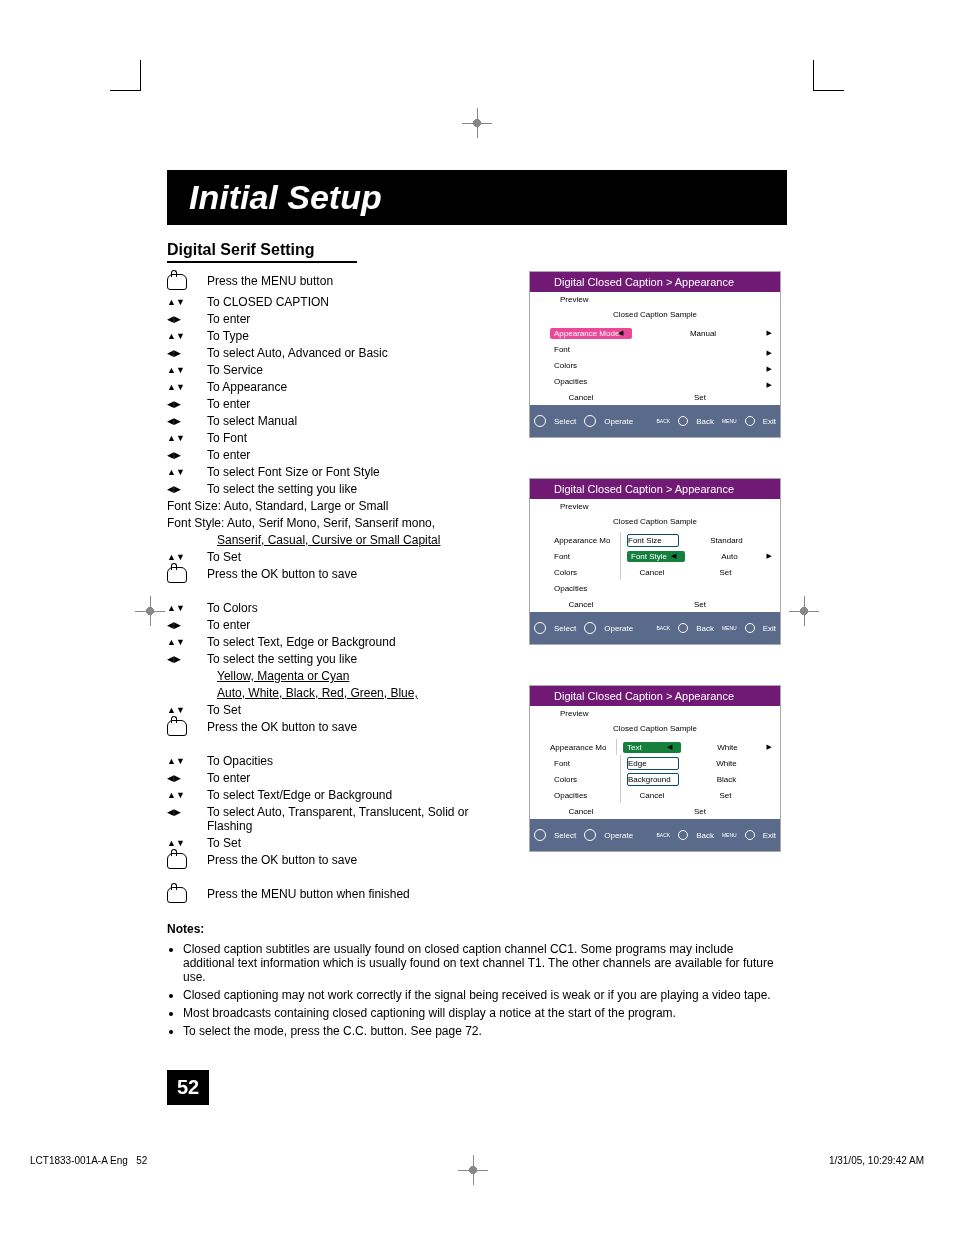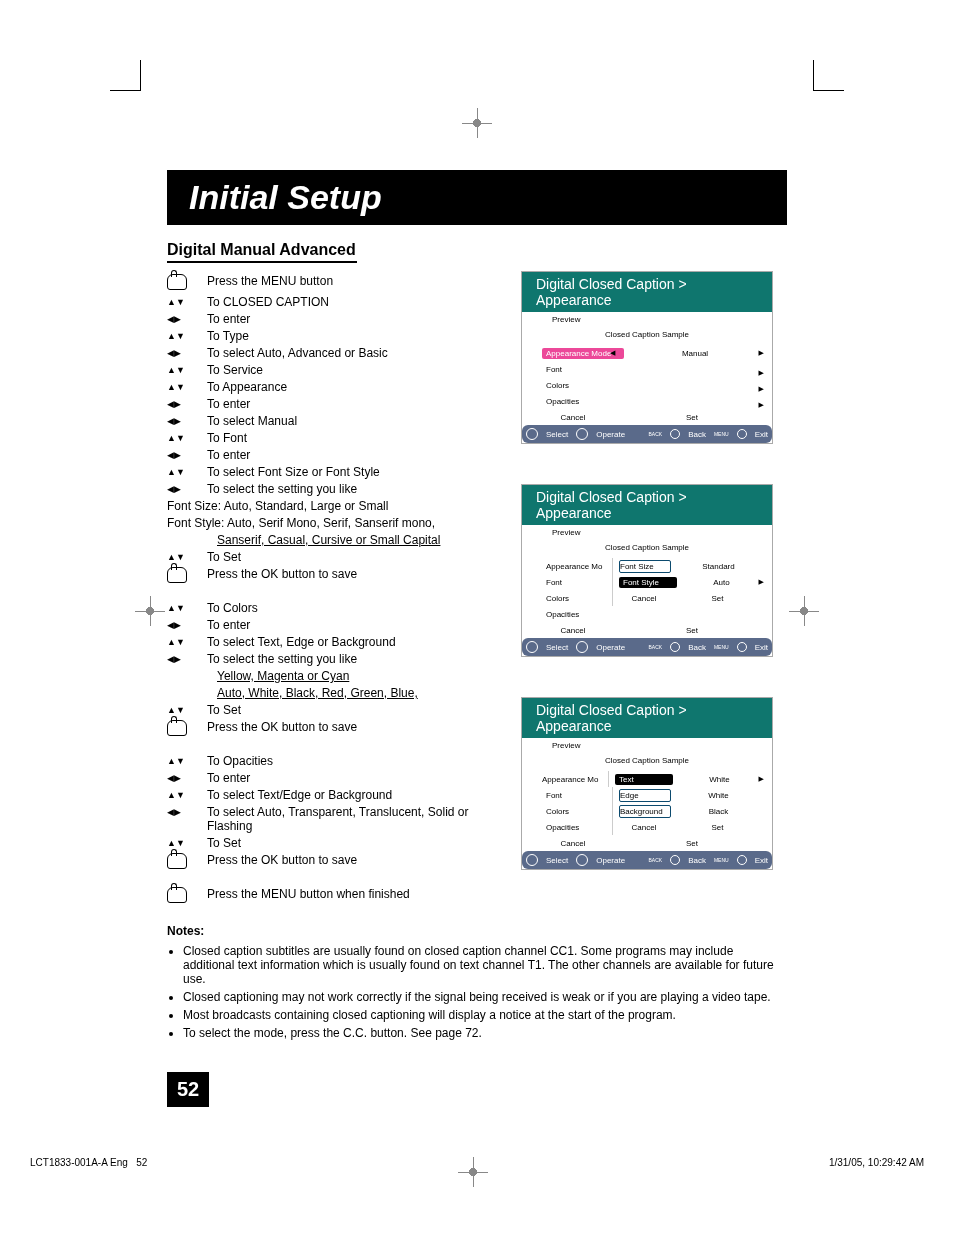--- a/index.html
+++ b/index.html
@@ -45,21 +45,21 @@
     font-weight: bold;
     font-size: 16px;
     margin-top: 16px;
     padding-bottom: 2px;
     border-bottom: 2px solid #000;
     width: 190px;
   }
   .content-row {
     display: flex;
     align-items: flex-start;
-    gap: 14px;
+    gap: 22px;
   }
   .instructions {
     width: 340px;
     font-size: 12px;
     margin-top: 8px;
   }
   .instr-line { display: flex; align-items: flex-start; margin: 3px 0; }
   .instr-icon { width: 40px; font-size: 11px; }
   .instr-text { flex: 1; }
   .note-line { margin: 3px 0; }
@@ -81,24 +81,24 @@
     margin-top: 8px;
   }
   .osd {
     width: 250px;
     border: 1px solid #aaa;
     font-size: 8px;
     margin-bottom: 40px;
     background: #fff;
   }
   .osd-header {
-    background: #0f766e;
+    background: #701a75;
     color: #fff;
-    padding: 4px 14px;
-    font-size: 14px;
+    padding: 4px 24px;
+    font-size: 11px;
   }
   .osd-preview-label {
     padding: 3px 30px;
   }
   .osd-sample {
     text-align: center;
     padding: 3px 0 6px;
   }
   .osd-row {
     display: flex;
@@ -106,26 +106,25 @@
     padding: 0 6px;
     height: 16px;
   }
   .osd-row .left-col { width: 72px; padding-left: 18px; }
   .osd-row .divider { width: 1px; background:#ccc; height:100%; margin: 0 6px; }
   .osd-row .mid-col { width: 50px; }
   .osd-row .val-col { flex: 1; text-align: center; position: relative; }
   .osd-row .arrow-right::after { content:"▶"; font-size:7px; position:absolute; right:2px; }
   .osd-row .arrow-left::before { content:"◀"; font-size:7px; position:absolute; left:-14px; }
   .osd-row.highlight .left-col  { background:#ec4899; color:#fff; border-radius:2px; padding:1px 4px; margin-left:14px; width:74px; }
-  .osd-row.highlight .mid-col { background:#000000; color:#fff; border-radius:2px; padding:1px 4px; }
+  .osd-row.highlight .mid-col { background:#15803d; color:#fff; border-radius:2px; padding:1px 4px; }
   .osd-row .box { border:1px solid #0c4a6e; border-radius:2px; padding:1px 0; }
   .osd-footer {
-    background:#5a6a8a; color:#fff; display:flex; padding:3px 4px; font-size:8px; gap:8px;
+    background:#5a6a8a; color:#fff; display:flex; padding:10px 4px; font-size:8px; gap:8px;
     align-items:center;
-    border-radius:6px;
   }
   .footer-icon { display:inline-block; width:10px; height:10px; border:1px solid #fff; border-radius:50%; font-size:6px; text-align:center; line-height:9px; }
   .footer-o { display:inline-block; width:8px; height:8px; border:1px solid #fff; border-radius:50%;}
   .cancel-set-row { display:flex; padding: 0 6px; height:16px; align-items:center; }
   .cancel-set-row .c1 { width:90px; text-align:center; }
   .cancel-set-row .c2 { flex:1; text-align:center; }
 
   .notes-section {
     font-size: 12px;
     margin-top: 14px;
@@ -149,21 +148,21 @@
 <div class="crop-marks-top">
   <div class="crop-left-top"></div>
   <div class="crop-right-top"></div>
   <div class="reg-mark reg-top"></div>
 </div>
 <div class="reg-mark reg-left"></div>
 <div class="reg-mark reg-right"></div>
 
 <div class="page">
   <div class="title-bar">Initial Setup</div>
-  <div class="section-heading">Digital Manual Advanced</div>
+  <div class="section-heading">Digital Serif Setting</div>
 
   <div class="content-row">
     <div class="instructions">
       <div id="steps-block-1">
           <div class="instr-line">
             <span class="instr-icon"><span class="hand-icon"></span></span>
             <span class="instr-text">Press the MENU button</span>
           </div>
           <div class="instr-line">
             <span class="instr-icon"><span class="arrows-ud"></span></span>

